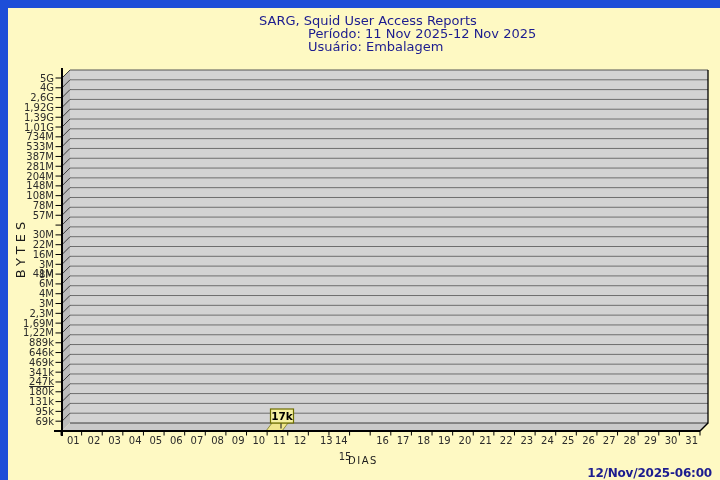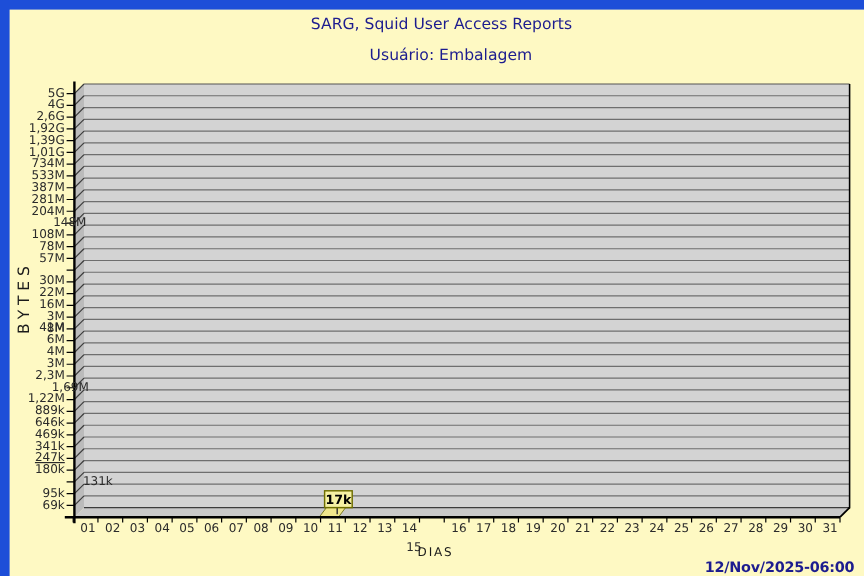--- a/index.html
+++ b/index.html
@@ -33,20 +33,21 @@
   #y-labels .tick-label{left:0;width:46px;text-align:right;}
   #x-labels .tick-label{width:24px;text-align:center;}
   .bar-value-text{font:bold 10.5px "DejaVu Sans","Liberation Sans",sans-serif;fill:#000;}
 </style>
 </head>
 <body>
 
 <div class="page">
 
   <div class="title-line" id="title-1">SARG, Squid User Access Reports</div>
+  <div class="title-line" id="title-2">Período: 11 Nov 2025-12 Nov 2025</div>
   <div class="title-line" id="title-3">Usuário: Embalagem</div>
 
   <div class="y-axis-title">BYTES</div>
 
   <svg width="720" height="480" viewBox="0 0 720 480">
 
     <rect x="62" y="62" width="638" height="353" fill="#d3d3d3"></rect>
 
     <g id="gridlines">
         <line x1="62" y1="71.80555555555556" x2="700" y2="71.80555555555556" stroke="#6e6e6e" stroke-width="1"></line>
@@ -218,60 +219,60 @@
       <div class="tick-label" style="top: 74.3056px;">4G</div>
       <div class="tick-label" style="top: 84.1111px;">2,6G</div>
       <div class="tick-label" style="top: 93.9167px;">1,92G</div>
       <div class="tick-label" style="top: 103.722px;">1,39G</div>
       <div class="tick-label" style="top: 113.528px;">1,01G</div>
       <div class="tick-label" style="top: 123.333px;">734M</div>
       <div class="tick-label" style="top: 133.139px;">533M</div>
       <div class="tick-label" style="top: 142.944px;">387M</div>
       <div class="tick-label" style="top: 152.75px;">281M</div>
       <div class="tick-label" style="top: 162.556px;">204M</div>
-      <div class="tick-label" style="top: 172.361px; margin-left: 18px;">148M</div>
+      <div class="tick-label" style="top: 172.361px;">148M</div>
       <div class="tick-label" style="top: 182.167px;">108M</div>
       <div class="tick-label" style="top: 191.972px;">78M</div>
       <div class="tick-label" style="top: 201.778px;">57M</div>
       <div class="tick-label" style="top: 211.583px; margin-top: 48px;">41M</div>
       <div class="tick-label" style="top: 221.389px;">30M</div>
       <div class="tick-label" style="top: 231.194px;">22M</div>
       <div class="tick-label" style="top: 241px;">16M</div>
       <div class="tick-label" style="top: 250.806px;">3M</div>
       <div class="tick-label" style="top: 260.611px;">8M</div>
       <div class="tick-label" style="top: 270.417px;">6M</div>
       <div class="tick-label" style="top: 280.222px;">4M</div>
       <div class="tick-label" style="top: 290.028px;">3M</div>
       <div class="tick-label" style="top: 299.833px;">2,3M</div>
-      <div class="tick-label" style="top: 309.639px; padding-left: 20px;">1,69M</div>
+      <div class="tick-label" style="top: 309.639px;">1,69M</div>
       <div class="tick-label" style="top: 319.444px;">1,22M</div>
       <div class="tick-label" style="top: 329.25px;">889k</div>
       <div class="tick-label" style="top: 339.056px;">646k</div>
       <div class="tick-label" style="top: 348.861px;">469k</div>
       <div class="tick-label" style="top: 358.667px;">341k</div>
       <div class="tick-label" style="top: 368.472px; text-decoration: underline;">247k</div>
       <div class="tick-label" style="top: 378.278px;">180k</div>
-      <div class="tick-label" style="top: 388.083px; padding-left: 40px;">131k</div>
+      <div class="tick-label" style="top: 388.083px;">131k</div>
       <div class="tick-label" style="top: 397.889px;">95k</div>
       <div class="tick-label" style="top: 407.694px;">69k</div>
     </div>
   <div id="x-labels">
       <div class="tick-label" style="left: 53.3065px; top: 427px;">01</div>
       <div class="tick-label" style="left: 73.9194px; top: 427px;">02</div>
       <div class="tick-label" style="left: 94.5323px; top: 427px;">03</div>
       <div class="tick-label" style="left: 115.145px; top: 427px;">04</div>
       <div class="tick-label" style="left: 135.758px; top: 427px;">05</div>
       <div class="tick-label" style="left: 156.371px; top: 427px;">06</div>
       <div class="tick-label" style="left: 176.984px; top: 427px;">07</div>
       <div class="tick-label" style="left: 197.597px; top: 427px;">08</div>
       <div class="tick-label" style="left: 218.21px; top: 427px;">09</div>
       <div class="tick-label" style="left: 238.823px; top: 427px;">10</div>
       <div class="tick-label" style="left: 259.435px; top: 427px;">11</div>
       <div class="tick-label" style="left: 280.048px; top: 427px;">12</div>
-      <div class="tick-label" style="left: 300.661px; top: 427px;">13</div>
+      <div class="tick-label" style="left: 300.661px; top: 427px; text-align: right;">13</div>
       <div class="tick-label" style="left: 321.274px; top: 427px;">14</div>
       <div class="tick-label" style="left: 325px; top: 427px; margin-top: 16px;">15</div>
       <div class="tick-label" style="left: 362.5px; top: 427px;">16</div>
       <div class="tick-label" style="left: 383.113px; top: 427px;">17</div>
       <div class="tick-label" style="left: 403.726px; top: 427px;">18</div>
       <div class="tick-label" style="left: 424.339px; top: 427px;">19</div>
       <div class="tick-label" style="left: 444.952px; top: 427px;">20</div>
       <div class="tick-label" style="left: 465.565px; top: 427px;">21</div>
       <div class="tick-label" style="left: 486.177px; top: 427px;">22</div>
       <div class="tick-label" style="left: 506.79px; top: 427px;">23</div>

